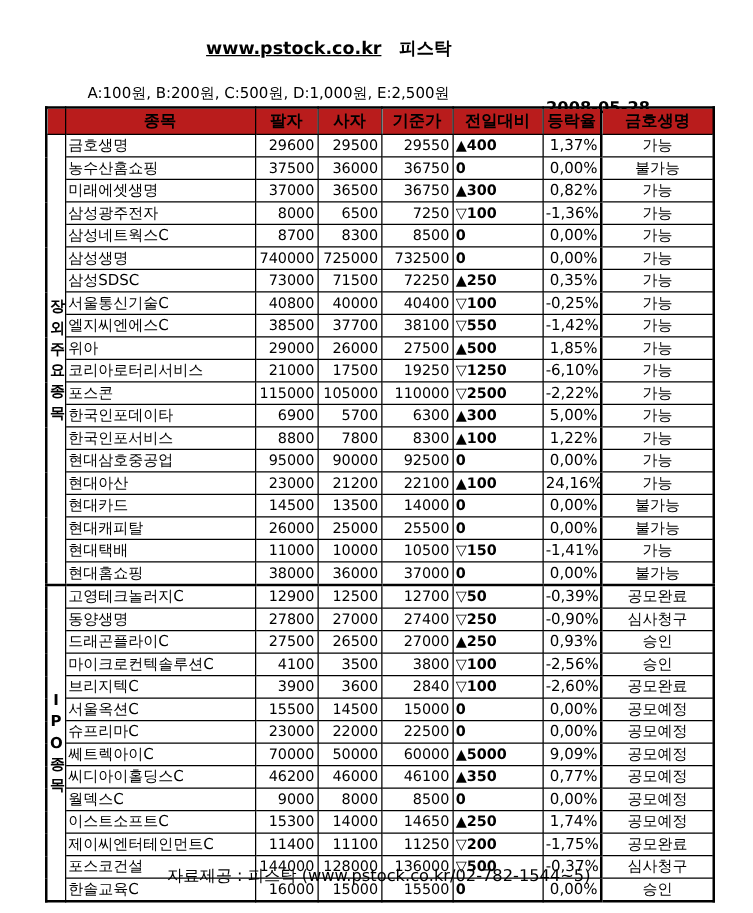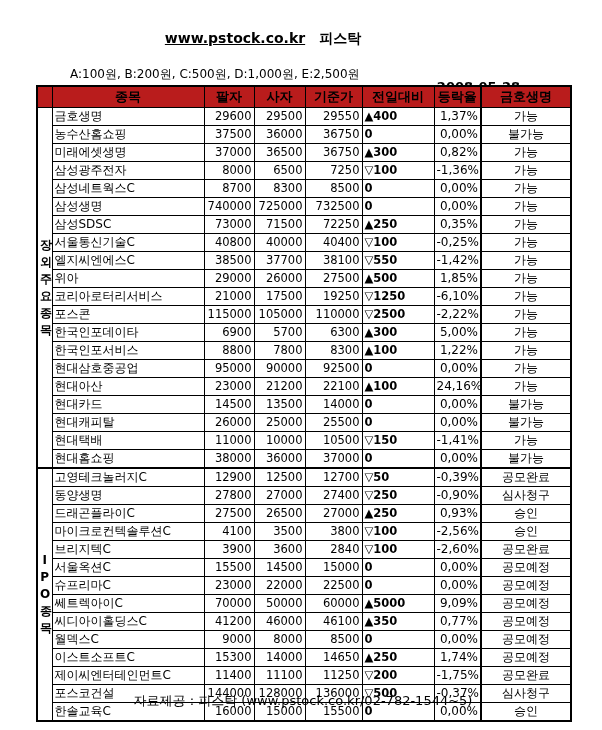--- a/index.html
+++ b/index.html
@@ -341,21 +341,21 @@
         <td class="name">쎄트렉아이C</td>
         <td class="num">70000</td>
         <td class="num">50000</td>
         <td class="num">60000</td>
         <td class="change">▲5000</td>
         <td class="rate">9,09%</td>
         <td class="transfer">공모예정</td>
       </tr>
       <tr>
         <td class="name">씨디아이홀딩스C</td>
-        <td class="num">41200</td>
+        <td class="num">46200</td>
         <td class="num">46000</td>
         <td class="num">46100</td>
         <td class="change">▲350</td>
         <td class="rate">0,77%</td>
         <td class="transfer">공모예정</td>
       </tr>
       <tr>
         <td class="name">월덱스C</td>
         <td class="num">9000</td>
         <td class="num">8000</td>

